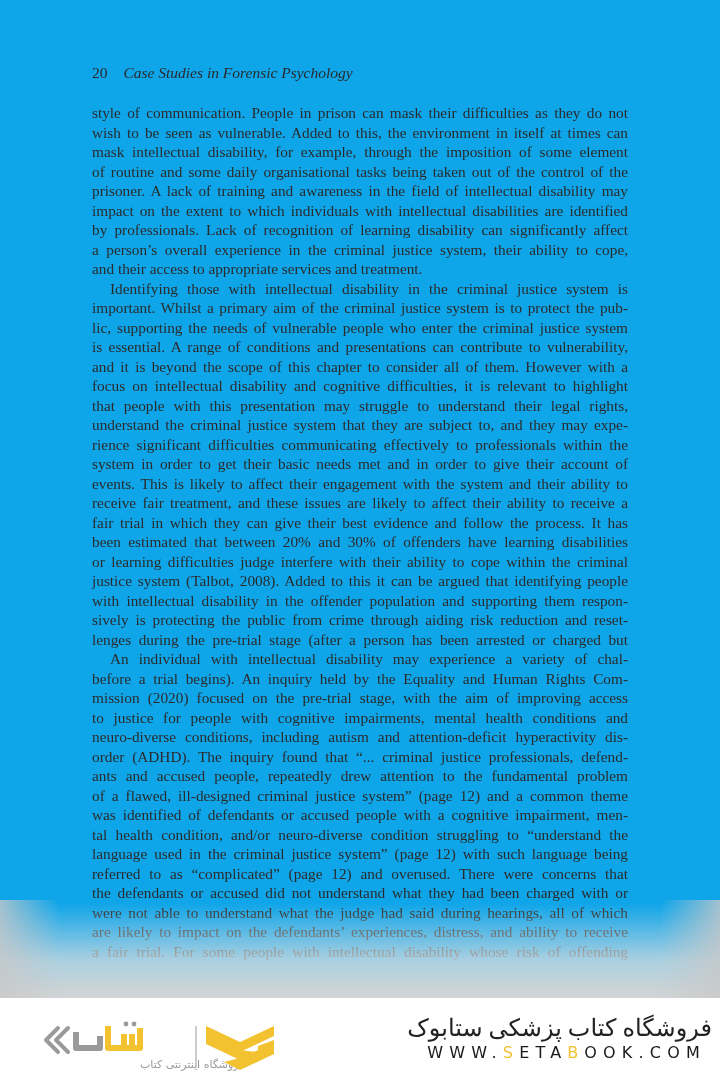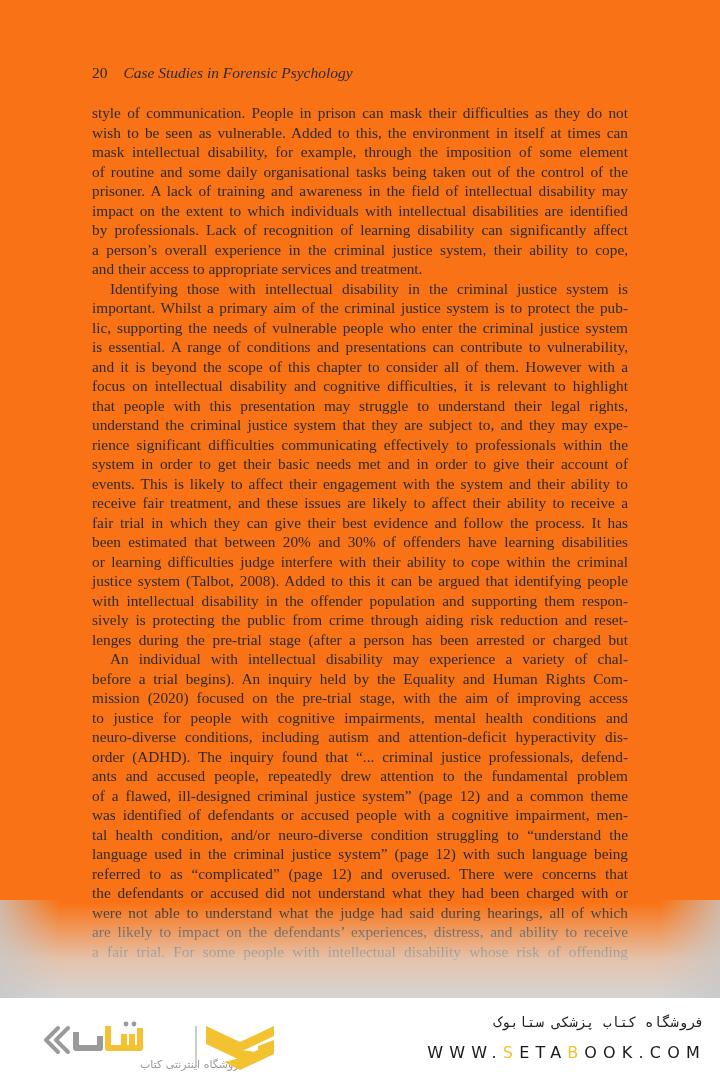--- a/index.html
+++ b/index.html
@@ -3,21 +3,21 @@
 <meta charset="utf-8">
 <style>
   html, body { margin: 0; padding: 0; }
   body {
     width: 720px; height: 1080px; overflow: hidden; position: relative;
     background: #ffffff;
     font-family: "Liberation Serif", "DejaVu Serif", serif;
   }
   .page {
     position: absolute; left: 0; top: 0; width: 720px; height: 998px;
-    background: #f97316;
+    background: #0ea5e9;
     overflow: hidden;
   }
   .page-shadow {
     position: absolute; left: 0; right: 0; bottom: 0; height: 95px;
     background: linear-gradient(to bottom, rgba(225,225,225,0) 0%, rgba(222,222,222,0.75) 60%, rgba(212,212,212,1) 100%);
     pointer-events: none;
   }
   .page-shadow-side {
     position: absolute; top: 900px; bottom: 0; width: 60px;
     pointer-events: none;
@@ -41,22 +41,22 @@
   .line { display: block; text-align: justify; text-align-last: justify; white-space: nowrap; }
   .line.last { text-align-last: left; }
   .banner {
     position: absolute; left: 0; top: 998px; width: 720px; height: 82px;
     background: #ffffff;
   }
   .logo {
     position: absolute; left: 36px; top: 1020px; width: 240px; height: 54px;
   }
   .shop-name {
-    position: absolute; right: 16px; top: 1014px;
-    font-family: Liberation Mono, monospace; font-size: 14px; color: #222;
+    position: absolute; right: 8px; top: 1014px;
+    font-family: Liberation Serif, serif; font-size: 24px; color: #222;
     direction: rtl; white-space: nowrap;
   }
   .site-url {
     position: absolute; right: 14px; top: 1043px;
     font-family: "DejaVu Sans", sans-serif; font-size: 16px; color: #1a1a1a;
     letter-spacing: 6.2px; white-space: nowrap;
   }
   .site-url .accent { color: #f2c230; }
 </style>
 </head>

